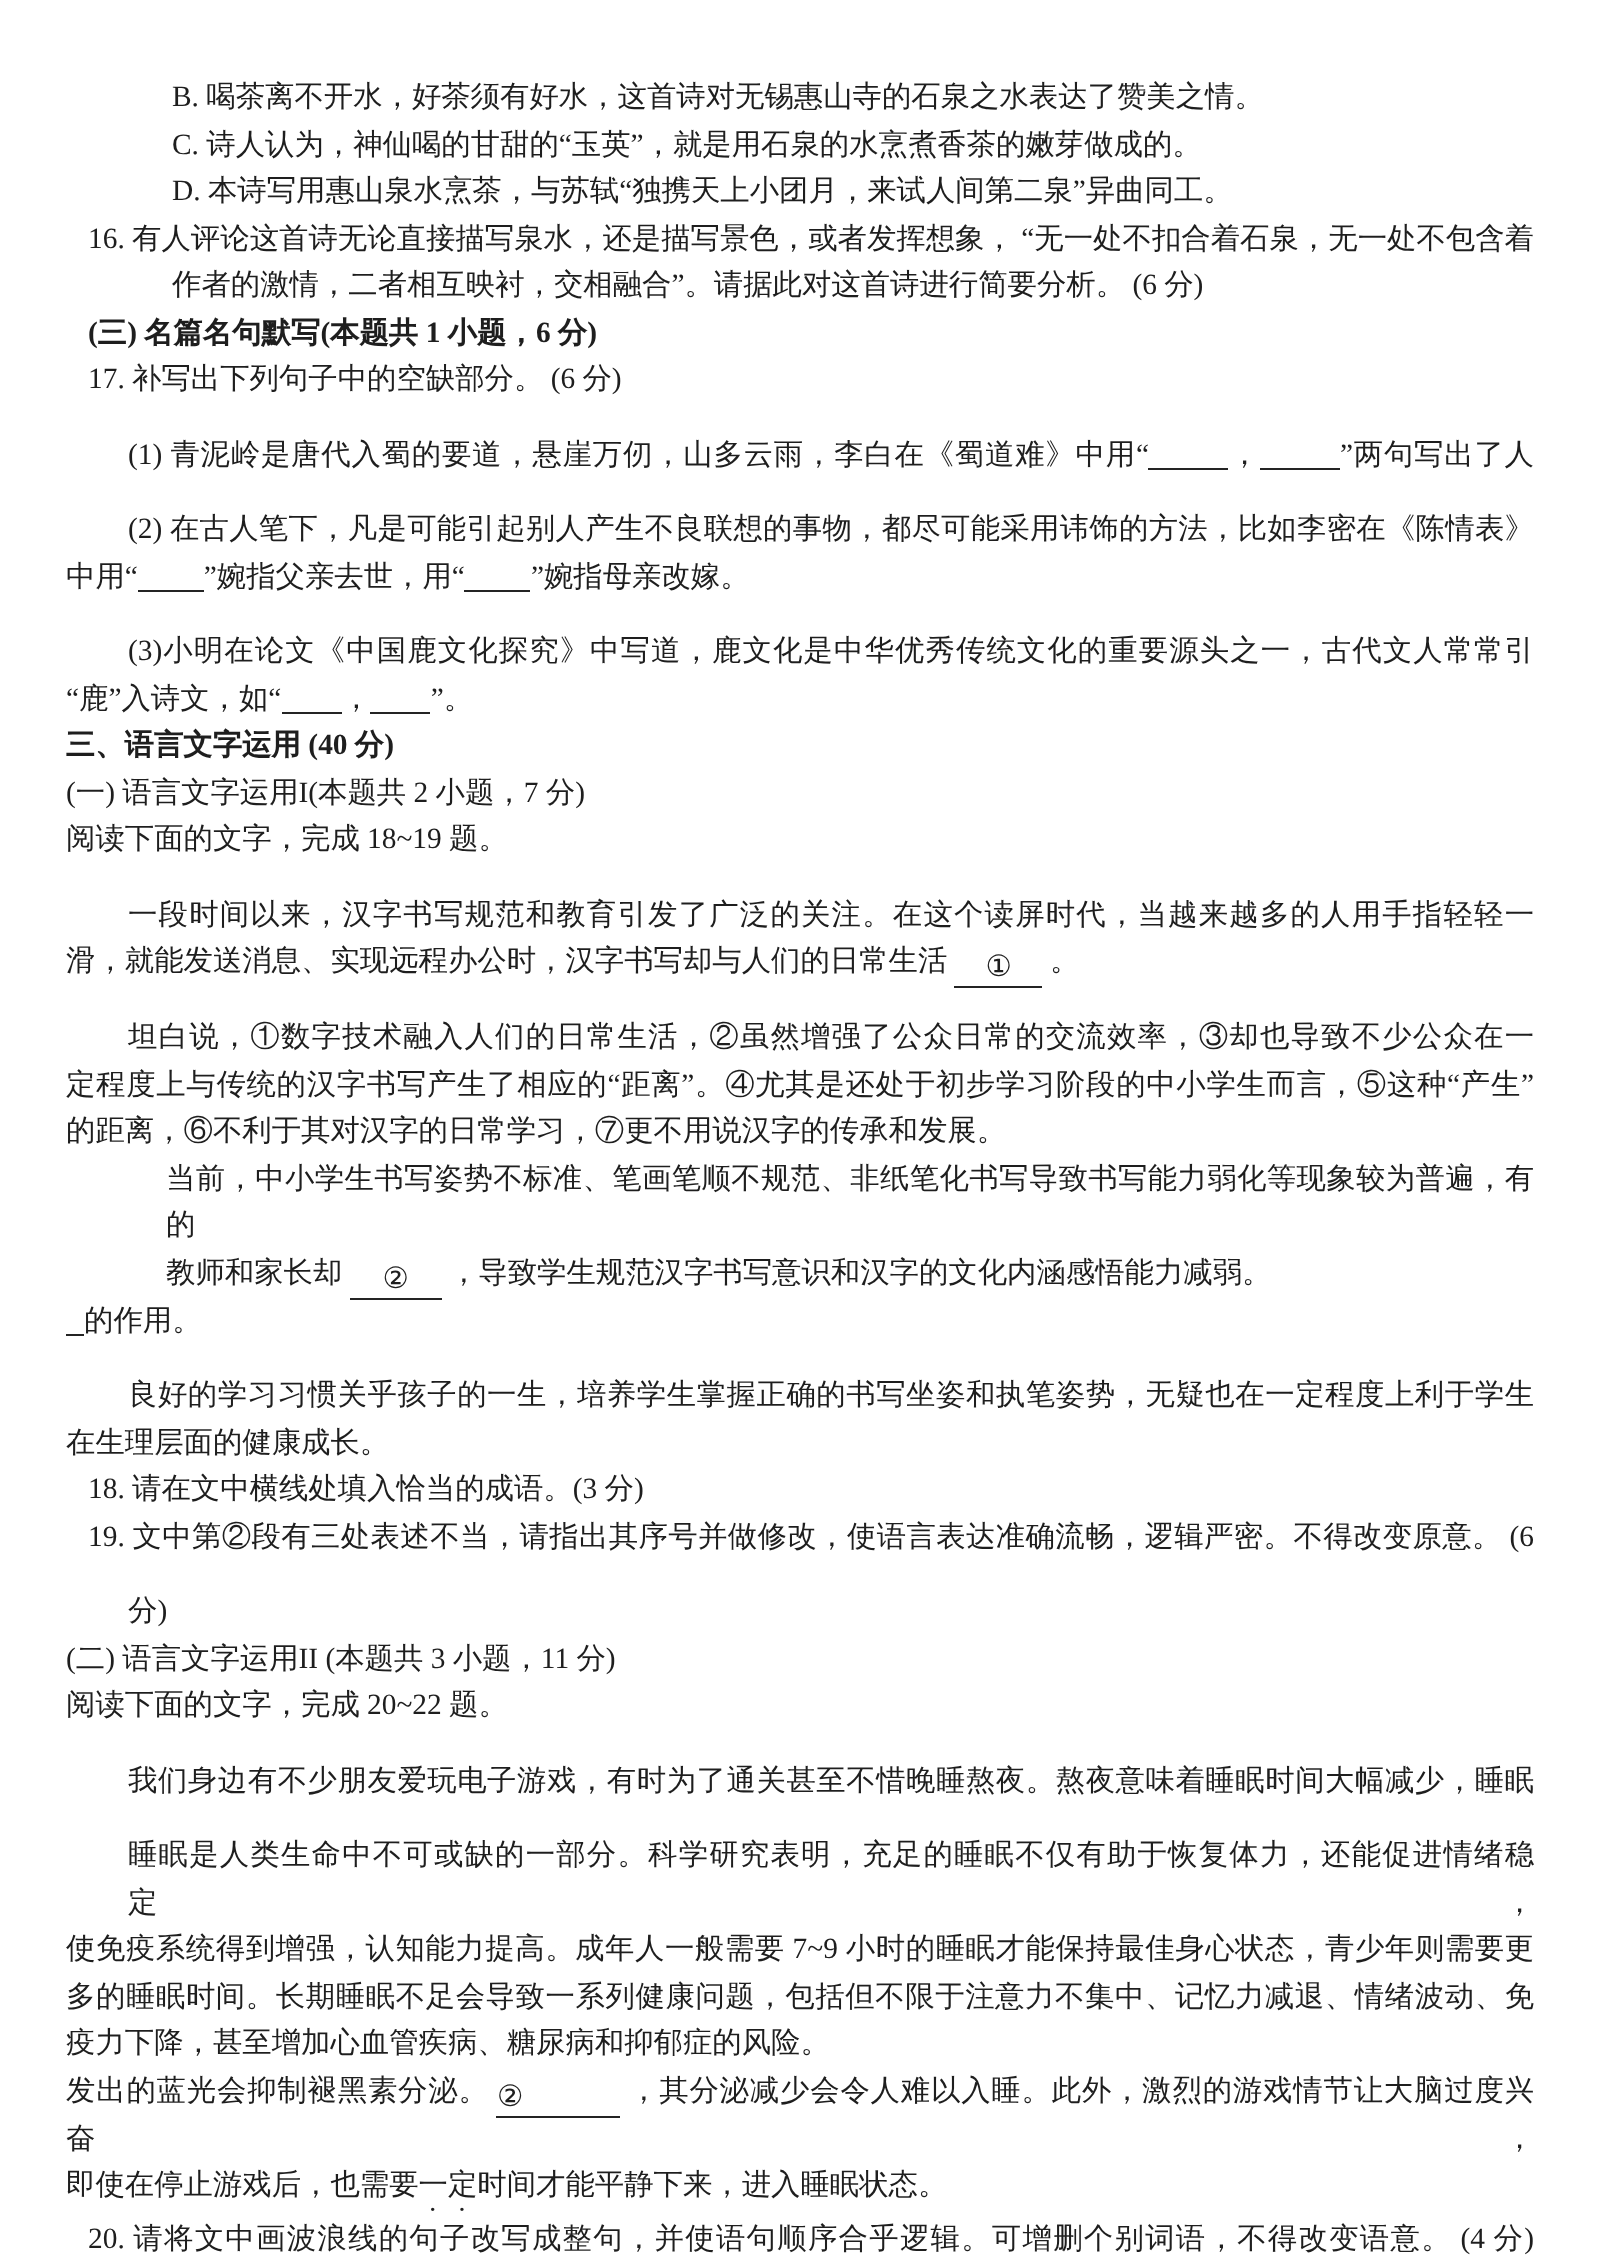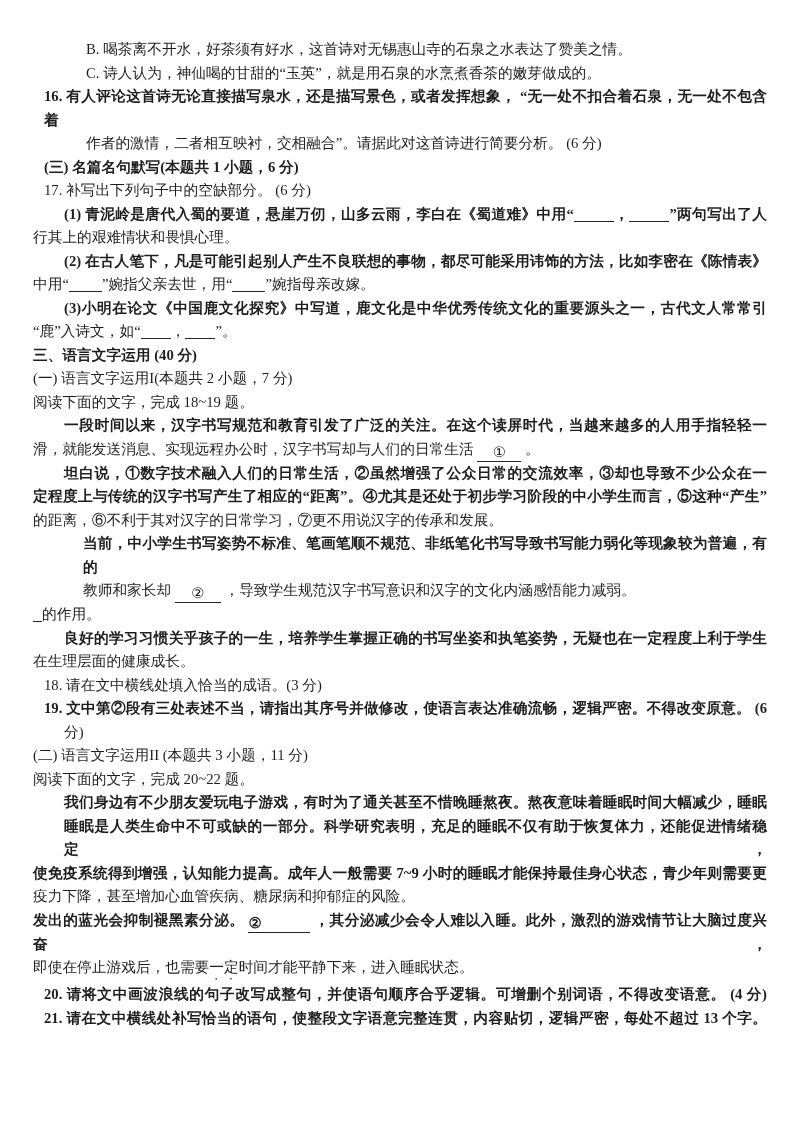--- a/index.html
+++ b/index.html
@@ -8,24 +8,24 @@
     box-sizing:border-box;
     width:800px;height:963px;
     padding:38px 33px 0 33px;
     background:#ffffff;
     font-family:"Liberation Serif","DejaVu Serif",serif;
     font-size:14.7px;
     line-height:23.5px;
     color:#1e1e1e;
   }
   .ln{min-height:23.5px;}
-  .just{text-align:justify;text-align-last:justify;text-justify:inter-character;font-weight:bold;}
+  .just{text-align:justify;text-align-last:justify;text-justify:inter-character;}
   .ln-cont{padding-left:0;}
   .ln-q{padding-left:11px;}
-  .ln-para{padding-left:31px;}
+  .ln-para{padding-left:31px;margin-top:14px;}
   .ln-para2{padding-left:50px;}
   .ln-opt{padding-left:53px;}
   .bold{font-weight:bold;}
   .blank{
     display:inline-block;
     border-bottom:1px solid #242424;
     text-align:center;
     height:16px;
     line-height:15px;
     vertical-align:-3px;
@@ -37,26 +37,26 @@
     -webkit-text-emphasis-position:under right;
   }
 </style>
 </head>
 <body>
 
 <div class="page">
   <div id="doc">
       <div class="ln ln-opt"><span>B. 喝茶离不开水，好茶须有好水，这首诗对无锡惠山寺的石泉之水表达了赞美之情。</span></div>
       <div class="ln ln-opt"><span>C. 诗人认为，神仙喝的甘甜的“玉英”，就是用石泉的水烹煮香茶的嫩芽做成的。</span></div>
+      <div class="ln ln-opt"><span>D. 本诗写用惠山泉水烹茶，与苏轼“独携天上小团月，来试人间第二泉”异曲同工。</span></div>
       <div class="ln ln-q just"><span>16. 有人评论这首诗无论直接描写泉水，还是描写景色，或者发挥想象， “无一处不扣合着石泉，无一处不包含着</span></div>
       <div class="ln ln-opt"><span>作者的激情，二者相互映衬，交相融合”。请据此对这首诗进行简要分析。 (6 分)</span></div>
       <div class="ln ln-q bold"><span>(三) 名篇名句默写(本题共 1 小题，6 分)</span></div>
       <div class="ln ln-q"><span>17. 补写出下列句子中的空缺部分。 (6 分)</span></div>
       <div class="ln ln-para just"><span>(1) 青泥岭是唐代入蜀的要道，悬崖万仞，山多云雨，李白在《蜀道难》中用“</span><span class="blank" style="width: 40px;"></span><span>，</span><span class="blank" style="width: 40px;"></span><span>”两句写出了人</span></div>
-      <div class="ln ln-cont"><span>行其上的艰难情状和畏惧心理。</span></div>
       <div class="ln ln-para just"><span>(2) 在古人笔下，凡是可能引起别人产生不良联想的事物，都尽可能采用讳饰的方法，比如李密在《陈情表》</span></div>
       <div class="ln ln-cont"><span>中用“</span><span class="blank" style="width: 33px;"></span><span>”婉指父亲去世，用“</span><span class="blank" style="width: 33px;"></span><span>”婉指母亲改嫁。</span></div>
       <div class="ln ln-para just"><span>(3)小明在论文《中国鹿文化探究》中写道，鹿文化是中华优秀传统文化的重要源头之一，古代文人常常引</span></div>
       <div class="ln ln-cont"><span>“鹿”入诗文，如“</span><span class="blank" style="width: 30px;"></span><span>，</span><span class="blank" style="width: 30px;"></span><span>”。</span></div>
       <div class="ln ln-cont bold"><span>三、语言文字运用 (40 分)</span></div>
       <div class="ln ln-cont"><span>(一) 语言文字运用I(本题共 2 小题，7 分)</span></div>
       <div class="ln ln-cont"><span>阅读下面的文字，完成 18~19 题。</span></div>
       <div class="ln ln-para just"><span>一段时间以来，汉字书写规范和教育引发了广泛的关注。在这个读屏时代，当越来越多的人用手指轻轻一</span></div>
       <div class="ln ln-cont"><span>滑，就能发送消息、实现远程办公时，汉字书写却与人们的日常生活 </span><span class="blank" style="width: 44px;">①</span><span> 。</span></div>
       <div class="ln ln-para just"><span>坦白说，①数字技术融入人们的日常生活，②虽然增强了公众日常的交流效率，③却也导致不少公众在一</span></div>
@@ -68,19 +68,20 @@
       <div class="ln ln-para just"><span>良好的学习习惯关乎孩子的一生，培养学生掌握正确的书写坐姿和执笔姿势，无疑也在一定程度上利于学生</span></div>
       <div class="ln ln-cont"><span>在生理层面的健康成长。</span></div>
       <div class="ln ln-q"><span>18. 请在文中横线处填入恰当的成语。(3 分)</span></div>
       <div class="ln ln-q just"><span>19. 文中第②段有三处表述不当，请指出其序号并做修改，使语言表达准确流畅，逻辑严密。不得改变原意。 (6</span></div>
       <div class="ln ln-para"><span>分)</span></div>
       <div class="ln ln-cont"><span>(二) 语言文字运用II (本题共 3 小题，11 分)</span></div>
       <div class="ln ln-cont"><span>阅读下面的文字，完成 20~22 题。</span></div>
       <div class="ln ln-para just"><span>我们身边有不少朋友爱玩电子游戏，有时为了通关甚至不惜晚睡熬夜。熬夜意味着睡眠时间大幅减少，睡眠</span></div>
       <div class="ln ln-para just"><span>睡眠是人类生命中不可或缺的一部分。科学研究表明，充足的睡眠不仅有助于恢复体力，还能促进情绪稳定，</span></div>
       <div class="ln ln-cont just"><span>使免疫系统得到增强，认知能力提高。成年人一般需要 7~9 小时的睡眠才能保持最佳身心状态，青少年则需要更</span></div>
+      <div class="ln ln-cont just"><span>多的睡眠时间。长期睡眠不足会导致一系列健康问题，包括但不限于注意力不集中、记忆力减退、情绪波动、免</span></div>
       <div class="ln ln-cont"><span>疫力下降，甚至增加心血管疾病、糖尿病和抑郁症的风险。</span></div>
       <div class="ln ln-cont just"><span>发出的蓝光会抑制褪黑素分泌。 </span><span class="blank" style="width: 62px;">②</span><span> ，其分泌减少会令人难以入睡。此外，激烈的游戏情节让大脑过度兴奋，</span></div>
       <div class="ln ln-cont"><span>即使在停止游戏后，也需要</span><span class="dots">一定</span><span>时间才能平静下来，进入睡眠状态。</span></div>
       <div class="ln ln-q just"><span>20. 请将文中画波浪线的句子改写成整句，并使语句顺序合乎逻辑。可增删个别词语，不得改变语意。 (4 分)</span></div>
       <div class="ln ln-q just"><span>21. 请在文中横线处补写恰当的语句，使整段文字语意完整连贯，内容贴切，逻辑严密，每处不超过 13 个字。</span></div>
     </div>
 </div>
 
 </body></html>

